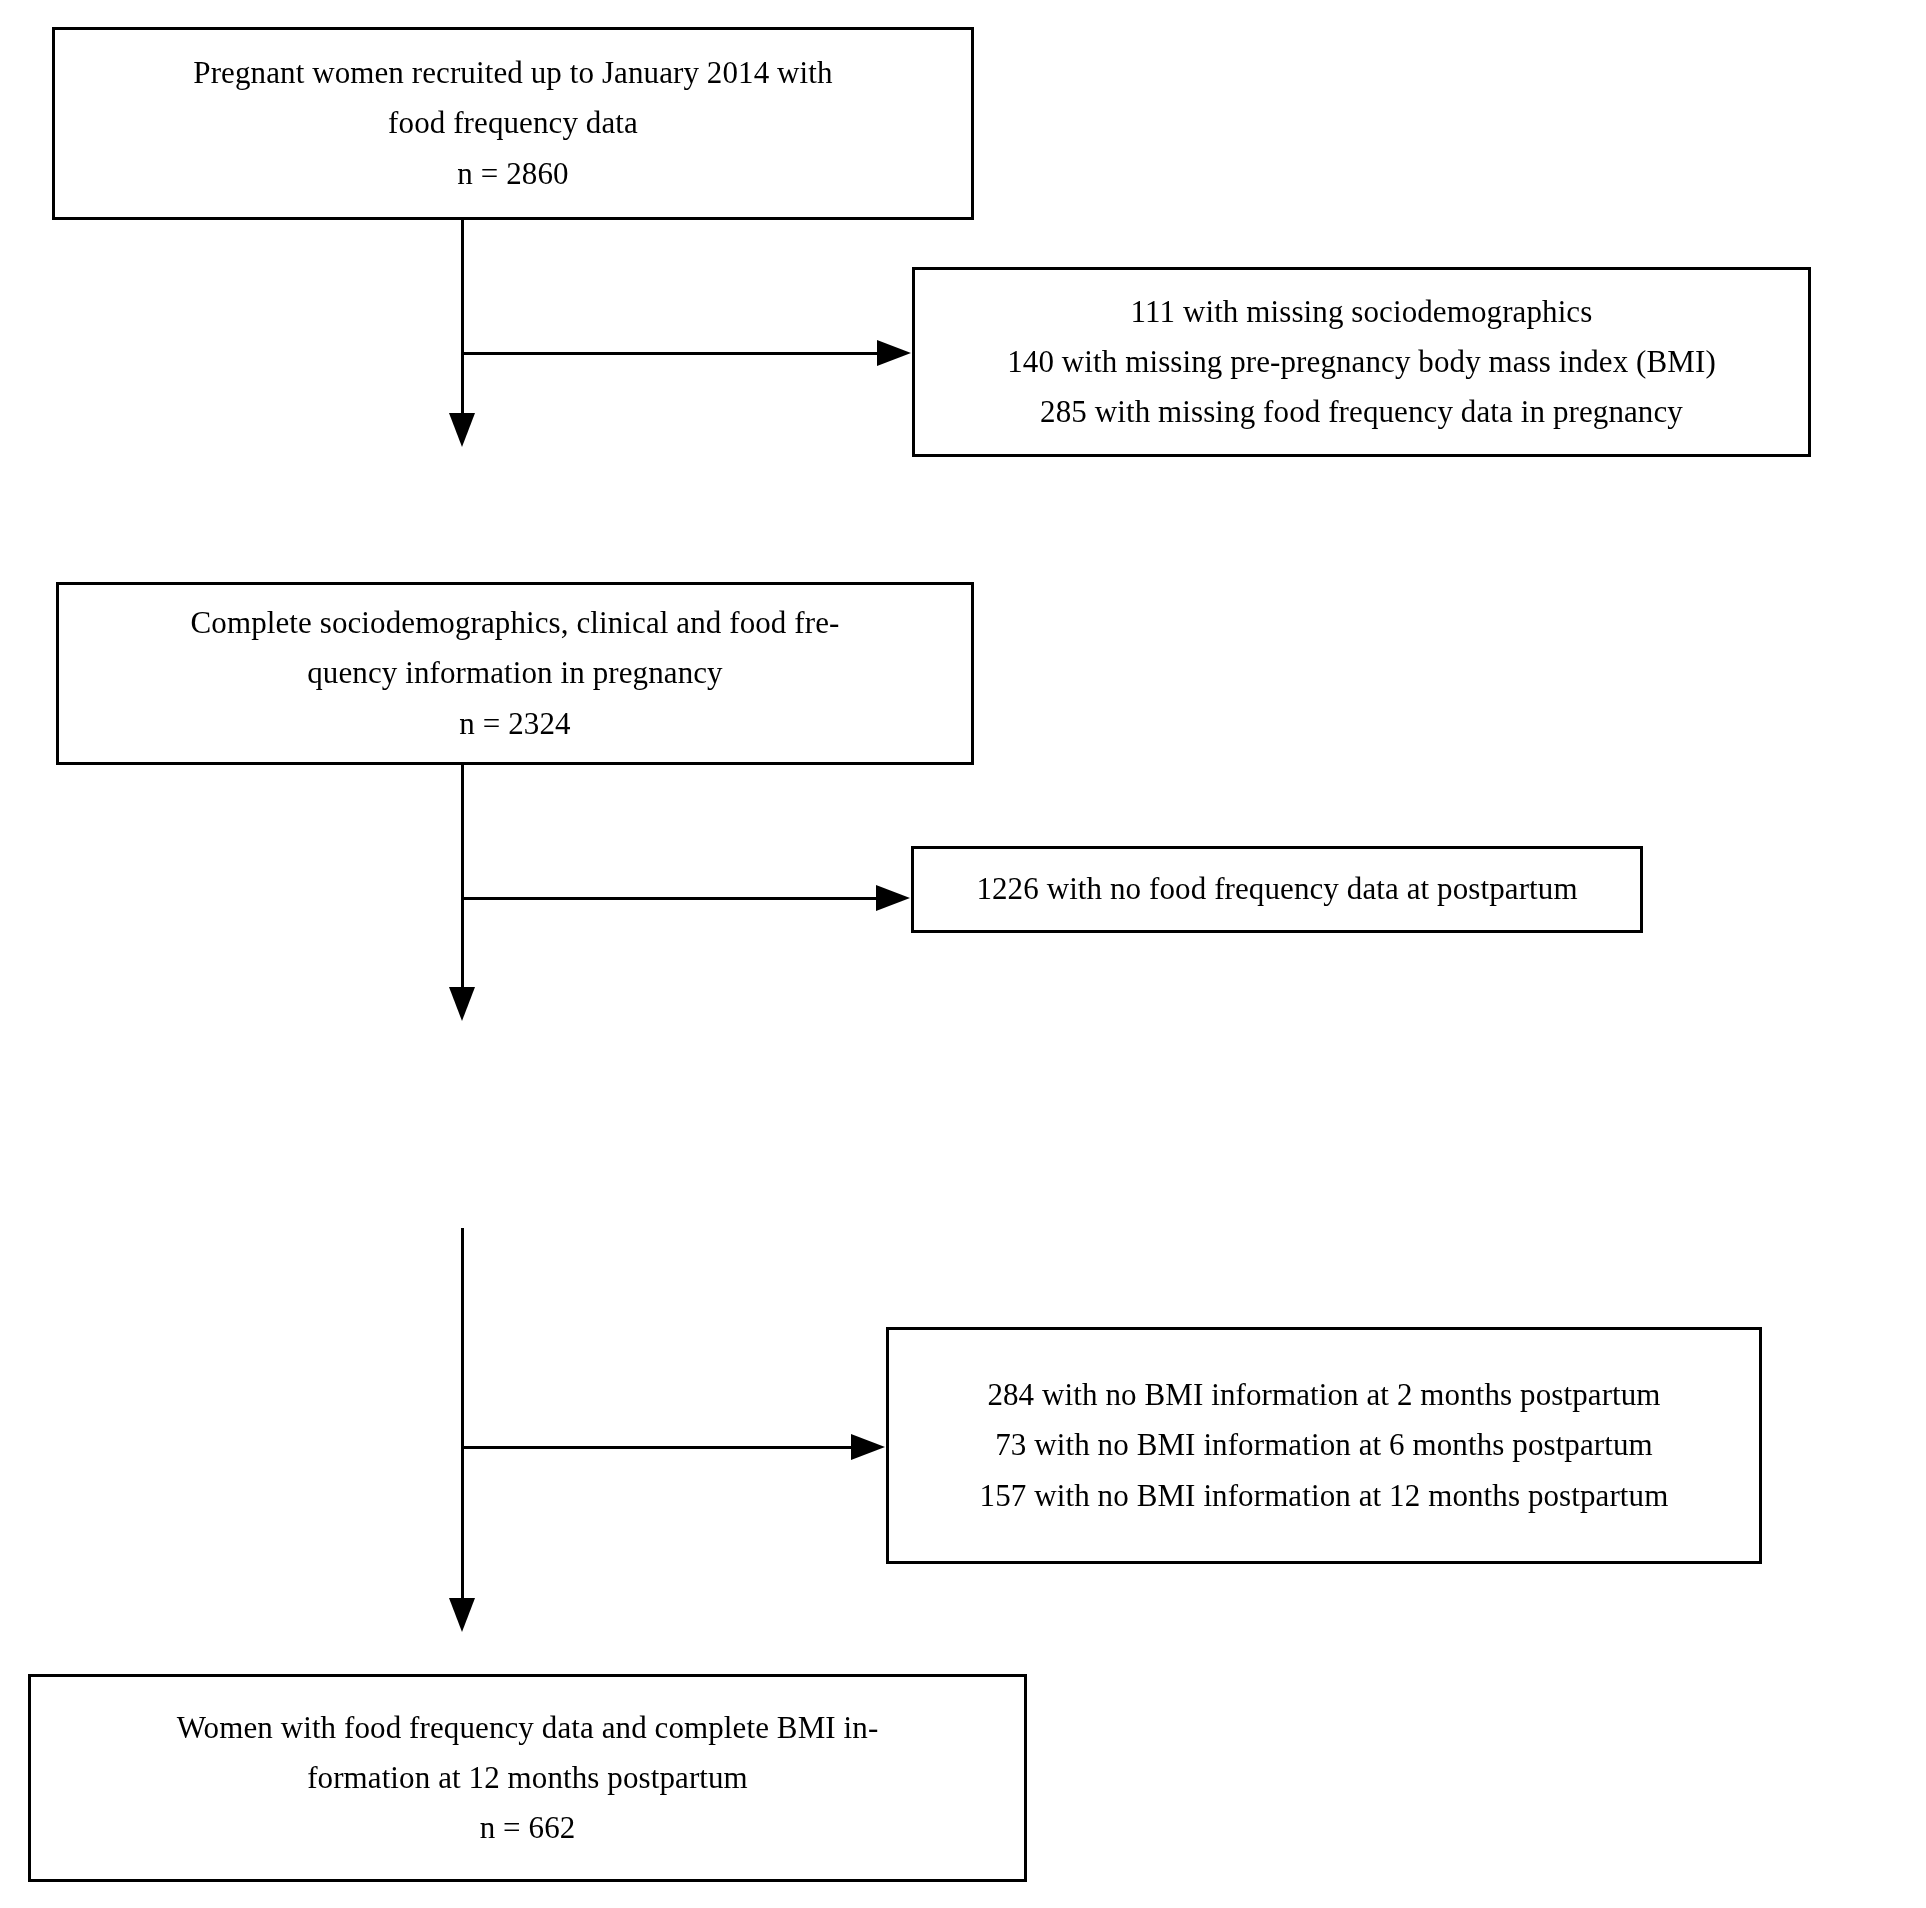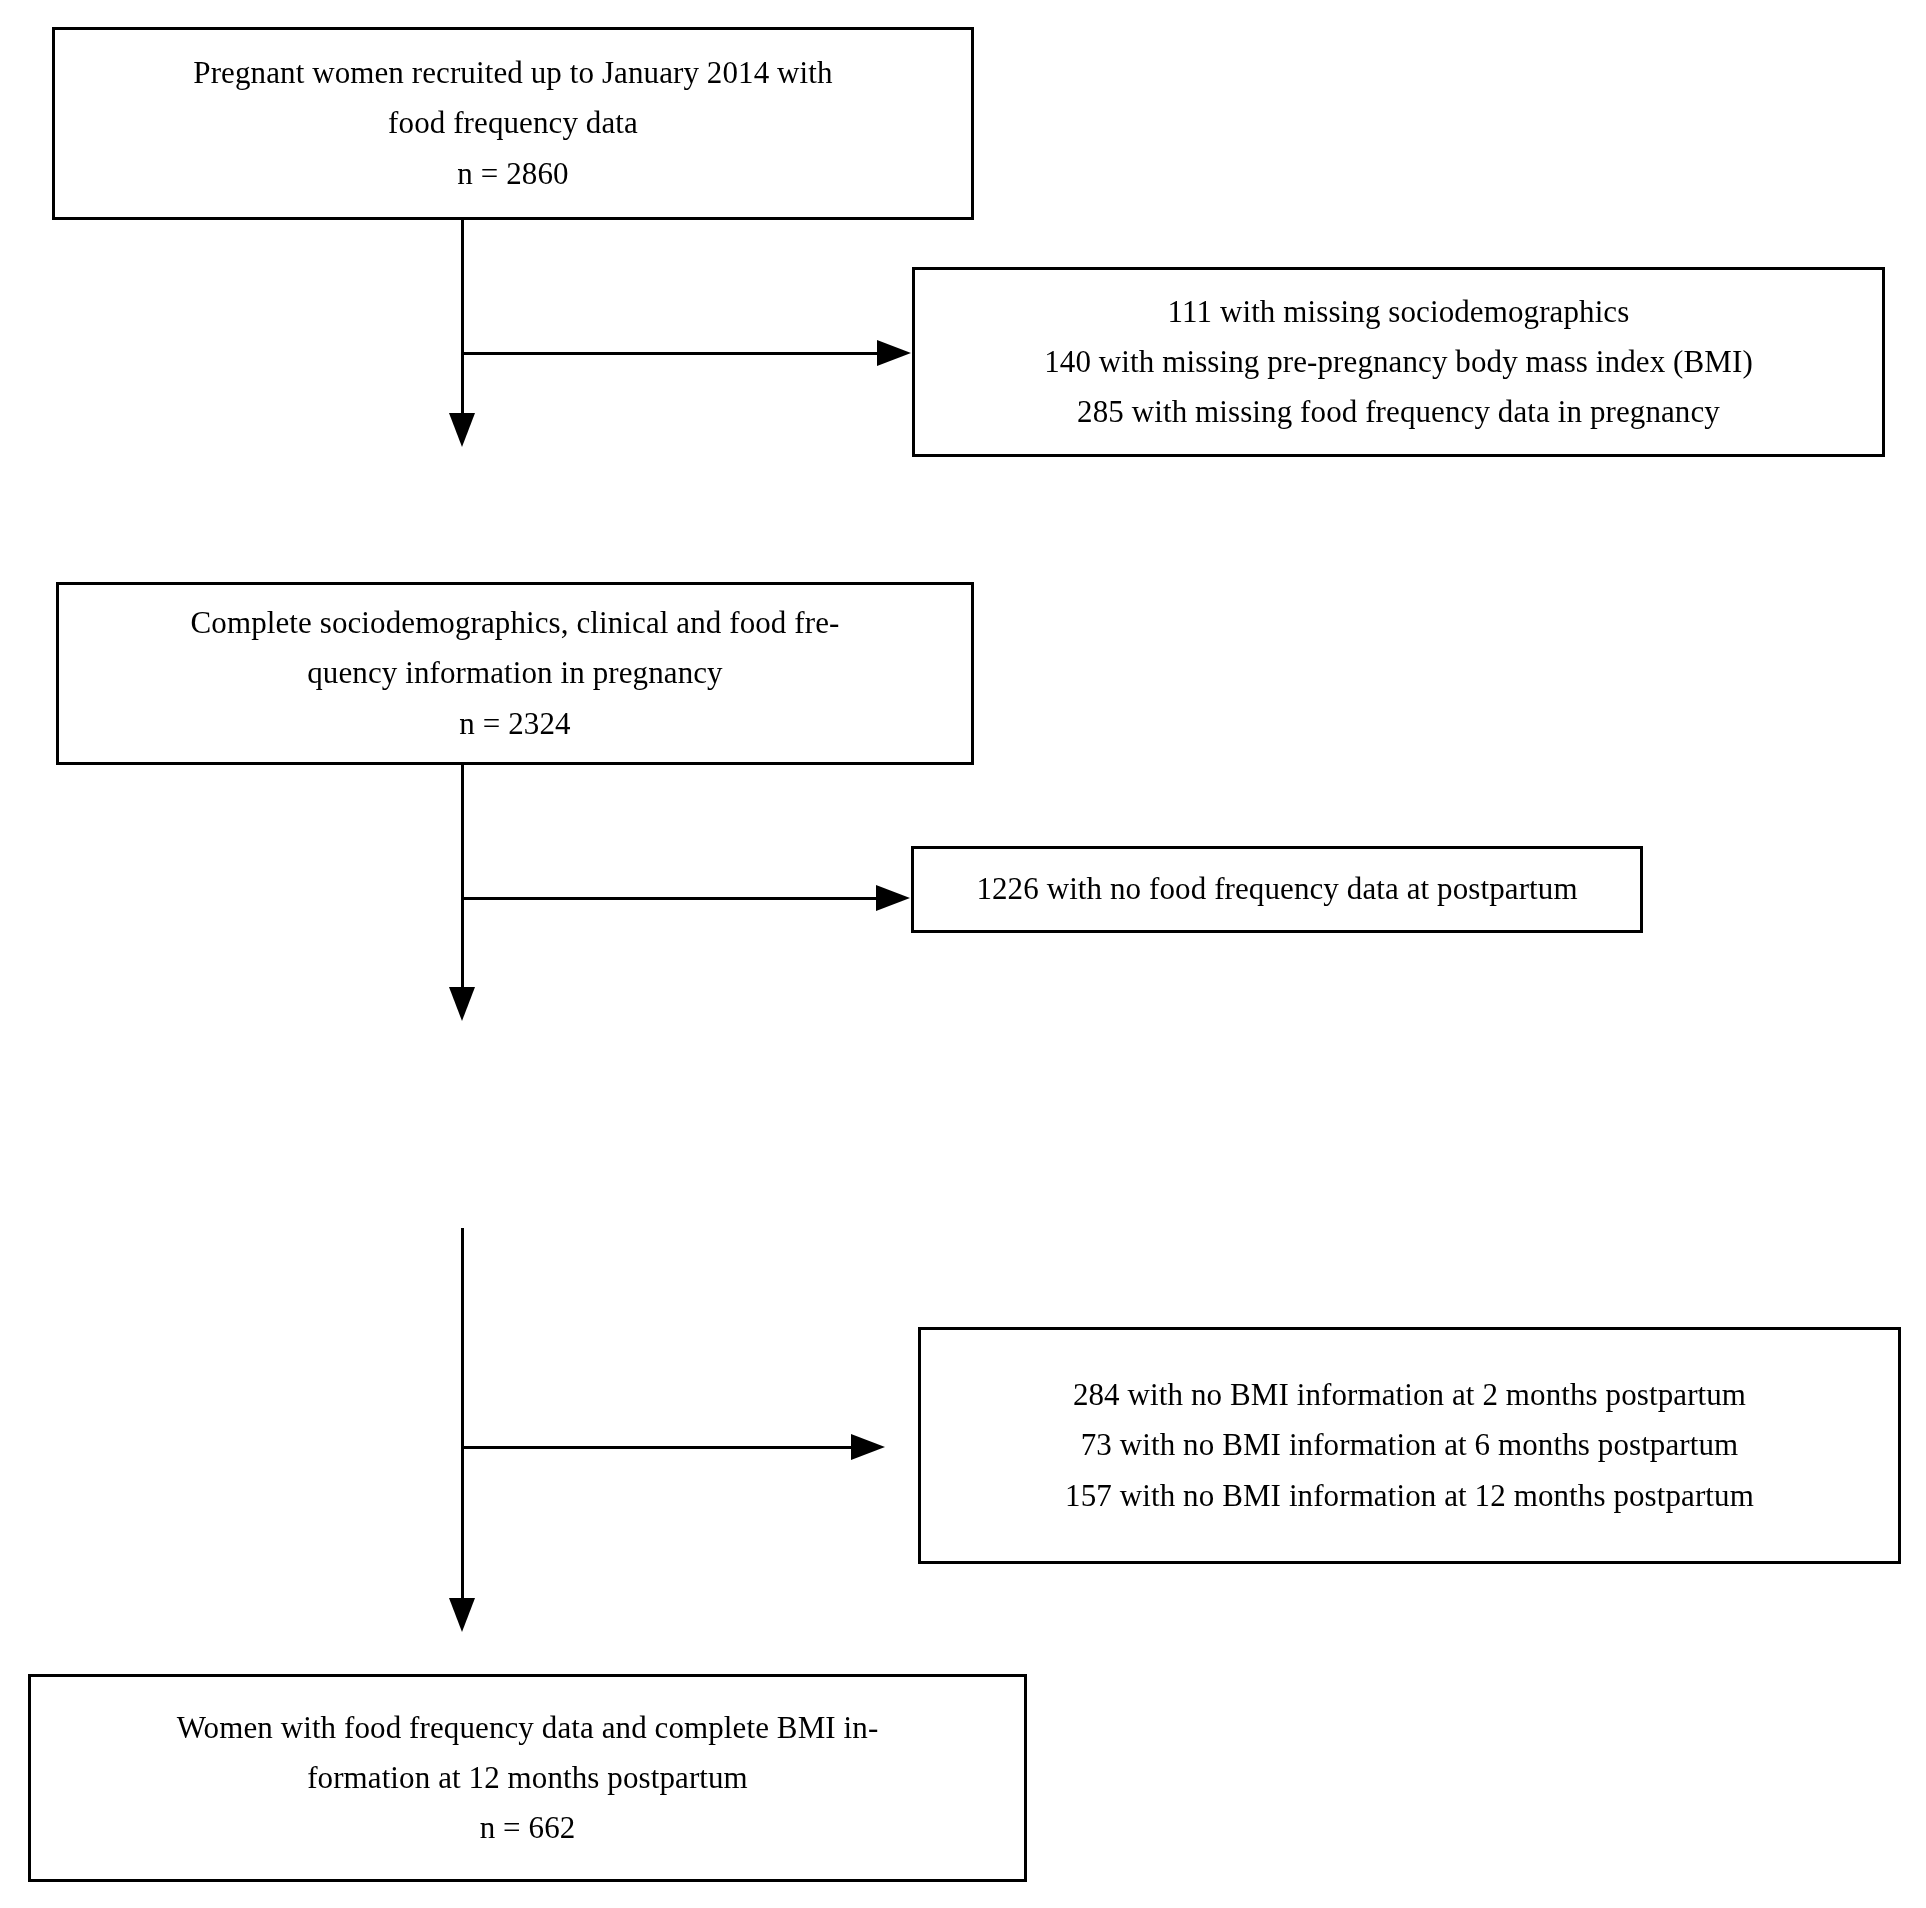--- a/index.html
+++ b/index.html
@@ -91,21 +91,21 @@
     <span class="line">food frequency data</span>
     <span class="line">n = 2860</span>
   </div>
 
   <div class="vline" style="left:461px; top:219px; height:206px;"></div>
   <div class="arrow-down" style="left:449px; top:413px;"></div>
 
   <div class="hline" style="left:461px; top:352px; width:421px;"></div>
   <div class="arrow-right" style="left:877px; top:340px;"></div>
 
-  <div class="node excl" style="left:912px; top:267px; width:973px; height:190px;">
+  <div class="node excl" style="left:912px; top:267px; width:899px; height:190px;">
     <span class="line">111 with missing sociodemographics</span>
     <span class="line">140 with missing pre-pregnancy body mass index (BMI)</span>
     <span class="line">285 with missing food frequency data in pregnancy</span>
   </div>
 
   <div class="node main" style="left:56px; top:582px; width:918px; height:183px;">
     <span class="line">Complete sociodemographics, clinical and food fre-</span>
     <span class="line">quency information in pregnancy</span>
     <span class="line">n = 2324</span>
   </div>
@@ -120,21 +120,21 @@
     <span class="line">1226 with no food frequency data at postpartum</span>
   </div>
 
 
   <div class="vline" style="left:461px; top:1228px; height:383px;"></div>
   <div class="arrow-down" style="left:449px; top:1598px;"></div>
 
   <div class="hline" style="left:461px; top:1446px; width:395px;"></div>
   <div class="arrow-right" style="left:851px; top:1434px;"></div>
 
-  <div class="node excl" style="left:886px; top:1327px; width:983px; height:237px;margin-left:32px;">
+  <div class="node excl" style="left:886px; top:1327px; width:876px; height:237px;">
     <span class="line">284 with no BMI information at 2 months postpartum</span>
     <span class="line">73 with no BMI information at 6 months postpartum</span>
     <span class="line">157 with no BMI information at 12 months postpartum</span>
   </div>
 
   <div class="node main" style="left:28px; top:1674px; width:999px; height:208px;justify-content:center;">
     <span class="line">Women with food frequency data and complete BMI in-</span>
     <span class="line">formation at 12 months postpartum</span>
     <span class="line">n = 662</span>
   </div>

